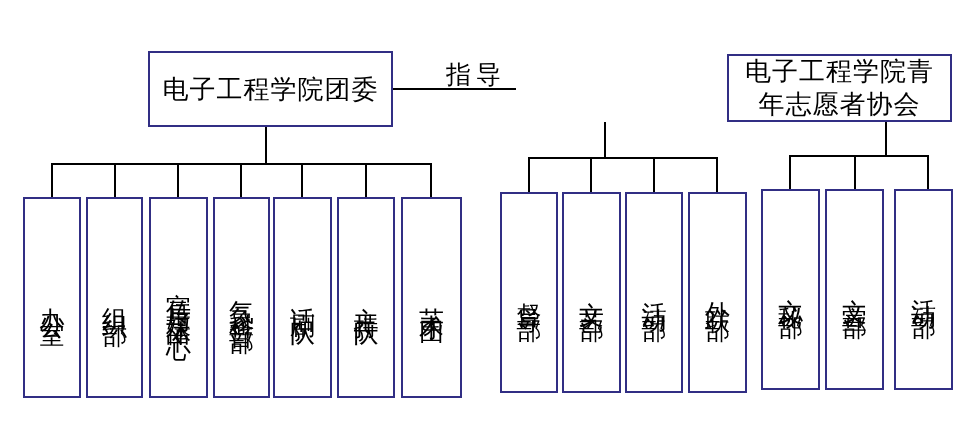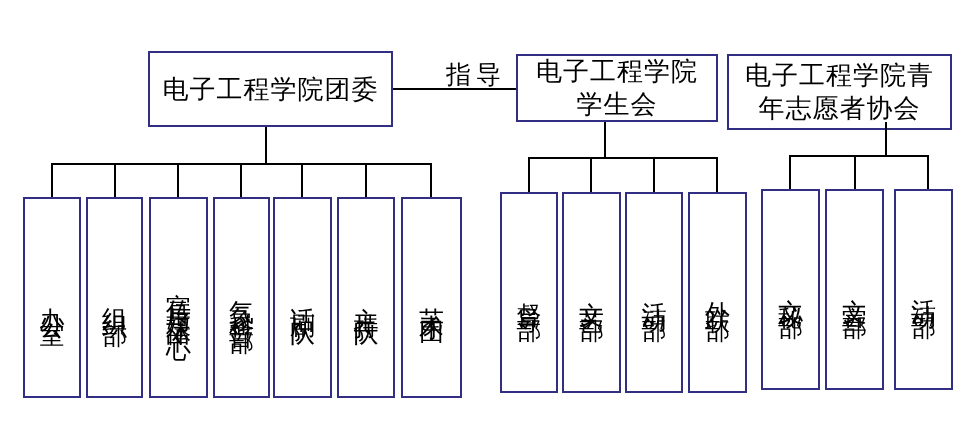--- a/index.html
+++ b/index.html
@@ -56,26 +56,22 @@
 </style>
 </head>
 <body>
 
 <div class="canvas">
 
   <div class="box top-box" style="left:148px; top:51px; width:245px; height:76px;">
     <span>电子工程学院团委</span>
   </div>
 
-  <div class="box top-box" style="left:516px; top:54px; width:202px; height:68px;">
-    <span>电子工程学院
-学生会</span>
-  </div>
 
-  <div class="box top-box" style="left:727px; top:54px; width:225px; height:76px;">
+  <div class="box top-box" style="left:727px; top:54px; width:225px; height:68px;">
     <span>电子工程学院青
 年志愿者协会</span>
   </div>
 
   <div class="edge-label" style="left:412px; top:58px; width:64px;">指导</div>
   <div class="hline" style="left:393px; top:88px; width:123px;"></div>
 
   <div class="vline" style="left:265px; top:127px; height:38px;"></div>
   <div class="hline" style="left:51px; top:163px; width:381px;"></div>
   <div class="vline" style="left:51px;  top:163px; height:34px;"></div>

